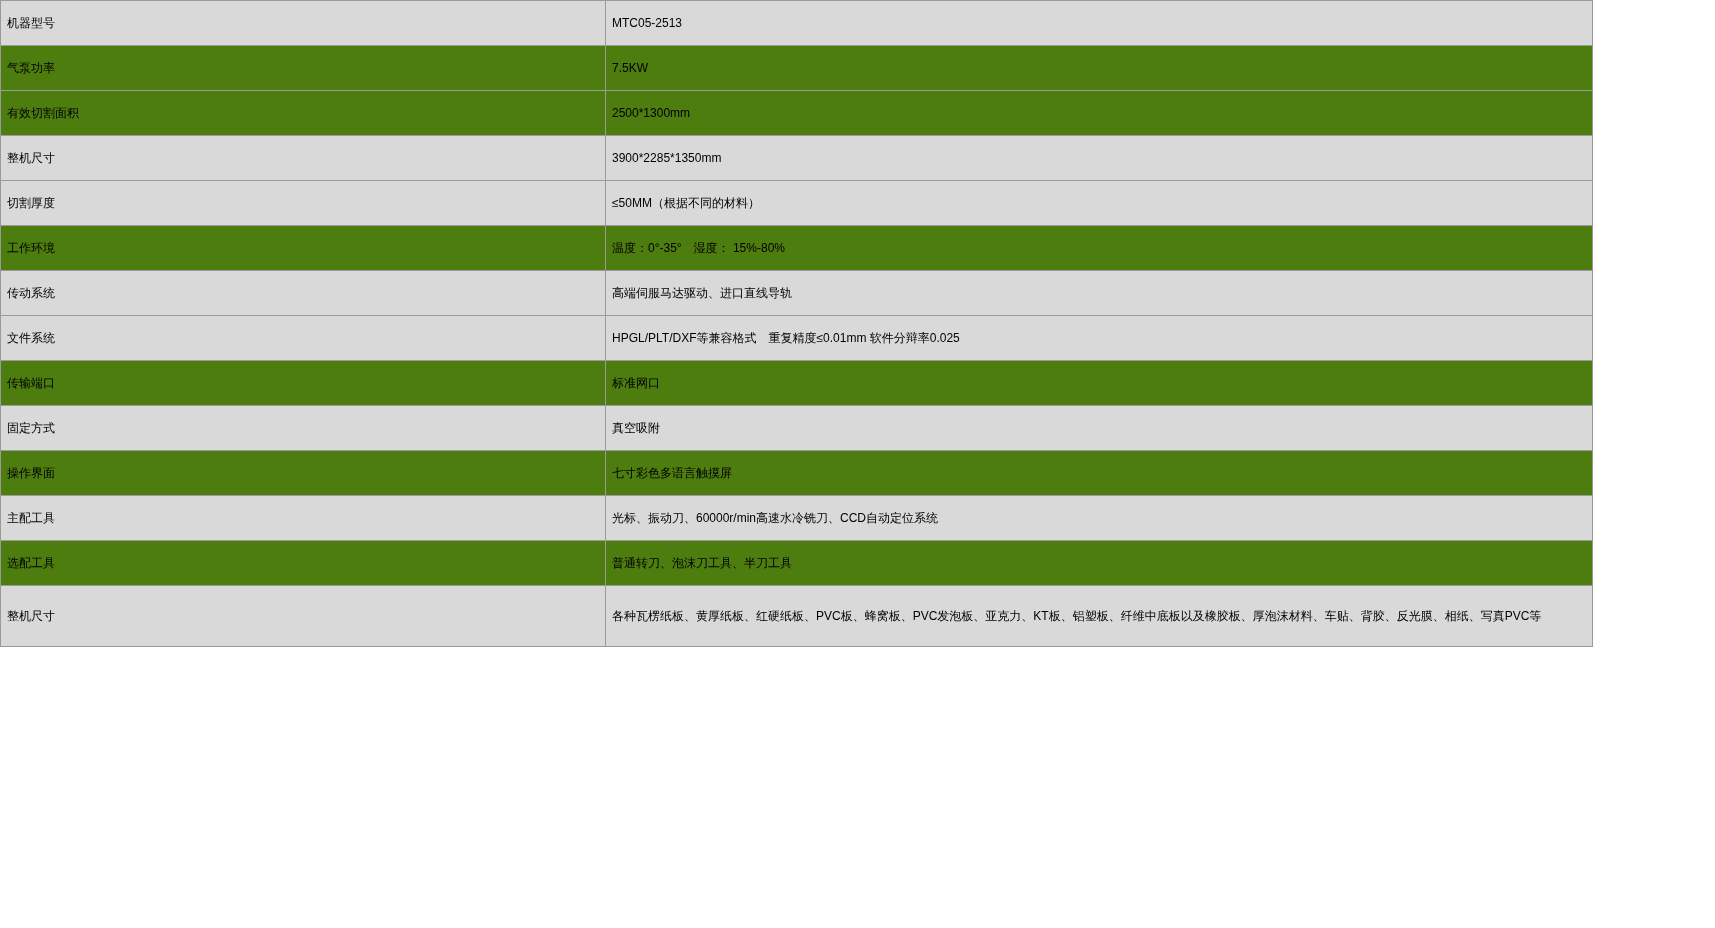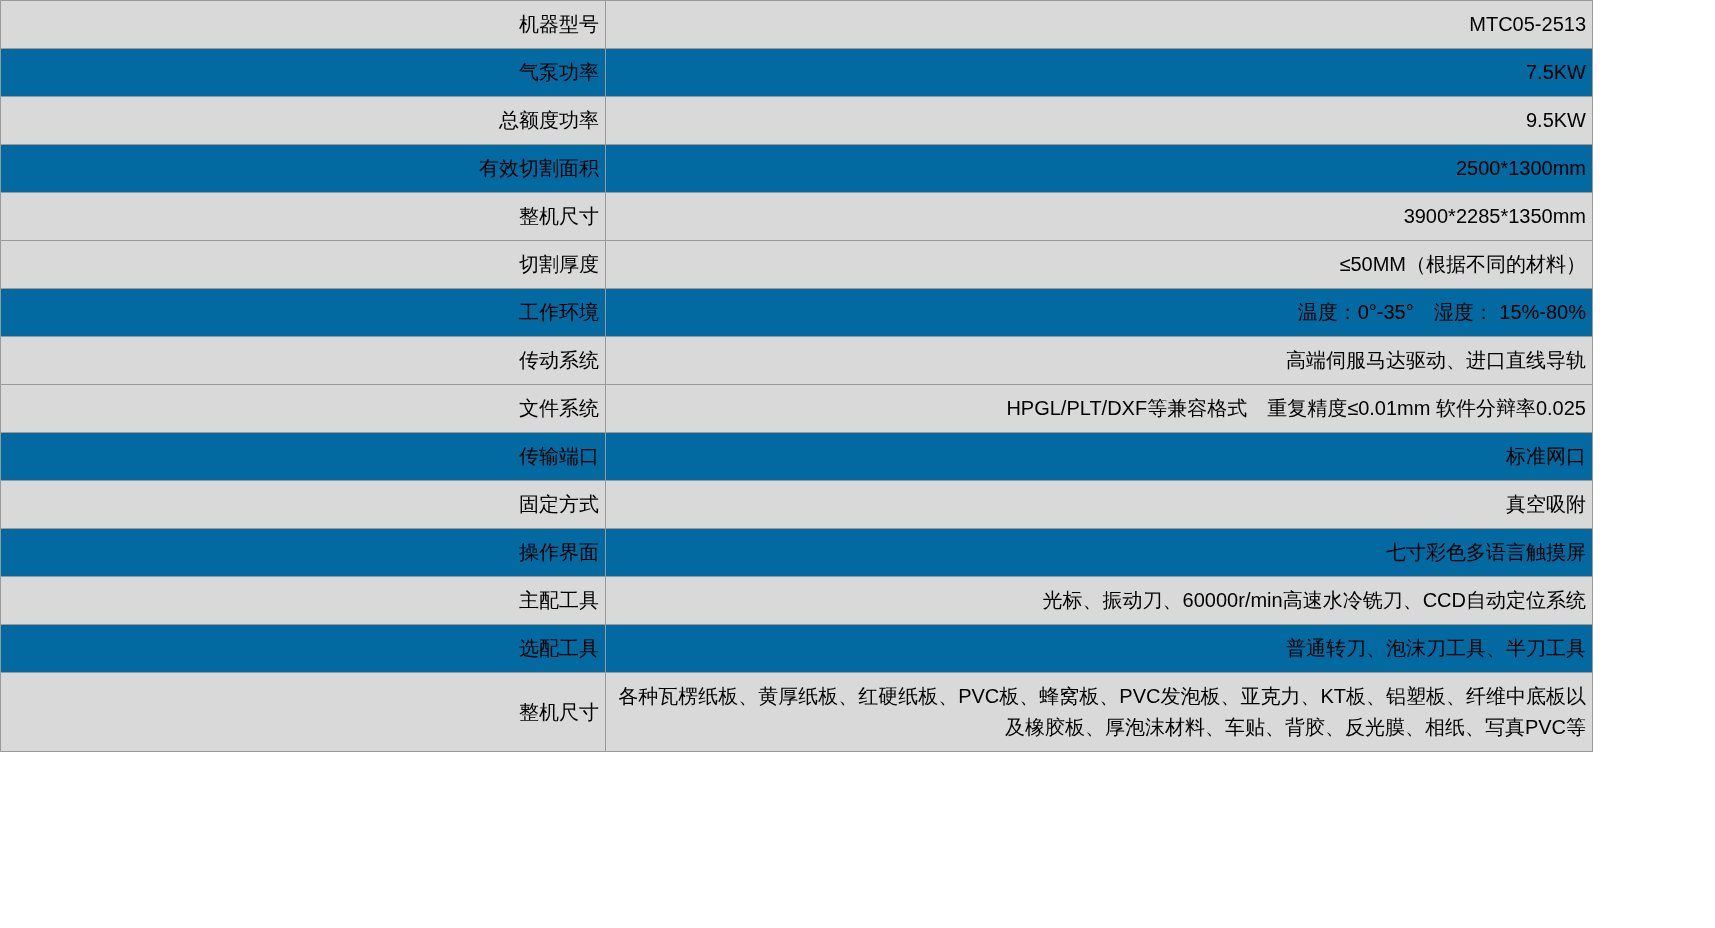--- a/index.html
+++ b/index.html
@@ -13,32 +13,32 @@
     height: 928px;
   }
   .spec-table {
     border-collapse: collapse;
     width: 1568px;
     margin: 0;
     table-layout: fixed;
   }
   .spec-table td {
     border: 1px solid #9a9a9a;
-    font-size: 20px;
+    font-size: 12px;
     color: #000000;
-    text-align: right;
+    text-align: left;
     vertical-align: middle;
     padding: 8px 6px;
     line-height: 1.55;
   }
   .spec-table tr.alt td {
     background: #d9d9d9;
   }
   .spec-table tr.plain td {
-    background: #0369a1;
+    background: #4d7c0f;
   }
   td.label-cell {
     width: 592px;
   }
   td.value-cell {
     width: 974px;
     margin-top: 44px;
   }
   tr.row-std td {
     height: 28px;
@@ -52,24 +52,20 @@
 
 <table class="spec-table">
   <tbody>
     <tr class="alt row-std">
       <td class="label-cell">机器型号</td>
       <td class="value-cell">MTC05-2513</td>
     </tr>
     <tr class="plain row-std">
       <td class="label-cell">气泵功率</td>
       <td class="value-cell">7.5KW</td>
-    </tr>
-    <tr class="alt row-std">
-      <td class="label-cell">总额度功率</td>
-      <td class="value-cell">9.5KW</td>
     </tr>
     <tr class="plain row-std">
       <td class="label-cell">有效切割面积</td>
       <td class="value-cell">2500*1300mm</td>
     </tr>
     <tr class="alt row-std">
       <td class="label-cell">整机尺寸</td>
       <td class="value-cell">3900*2285*1350mm</td>
     </tr>
     <tr class="alt row-std">

